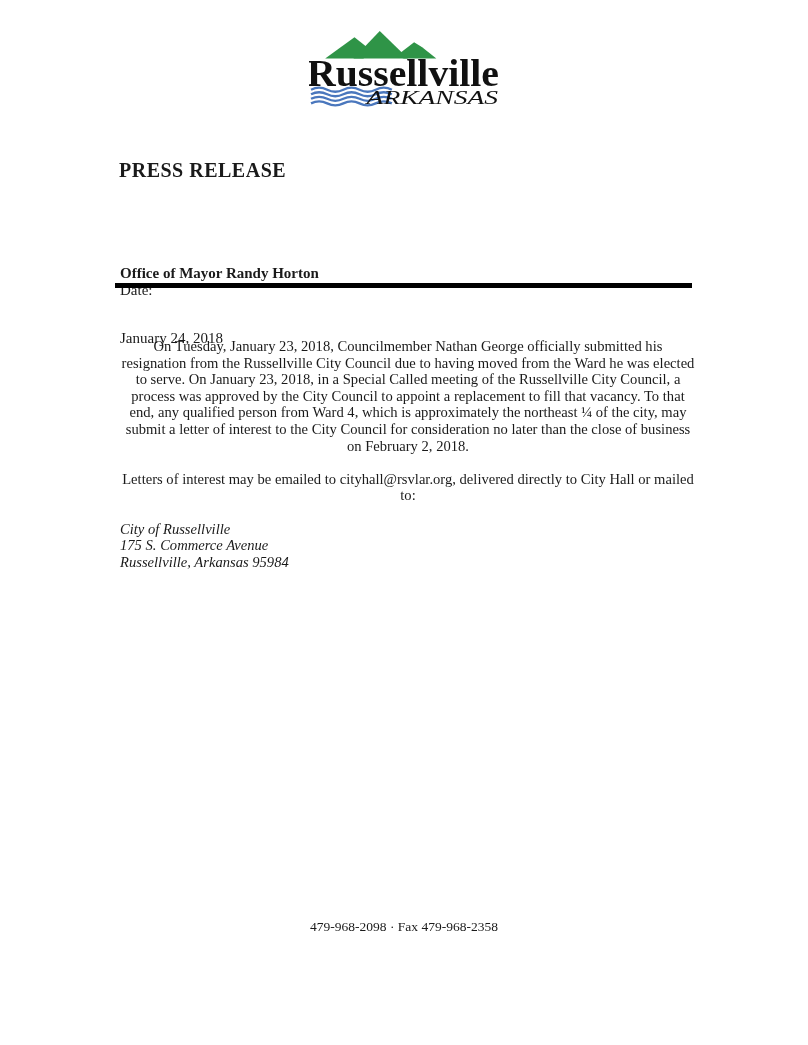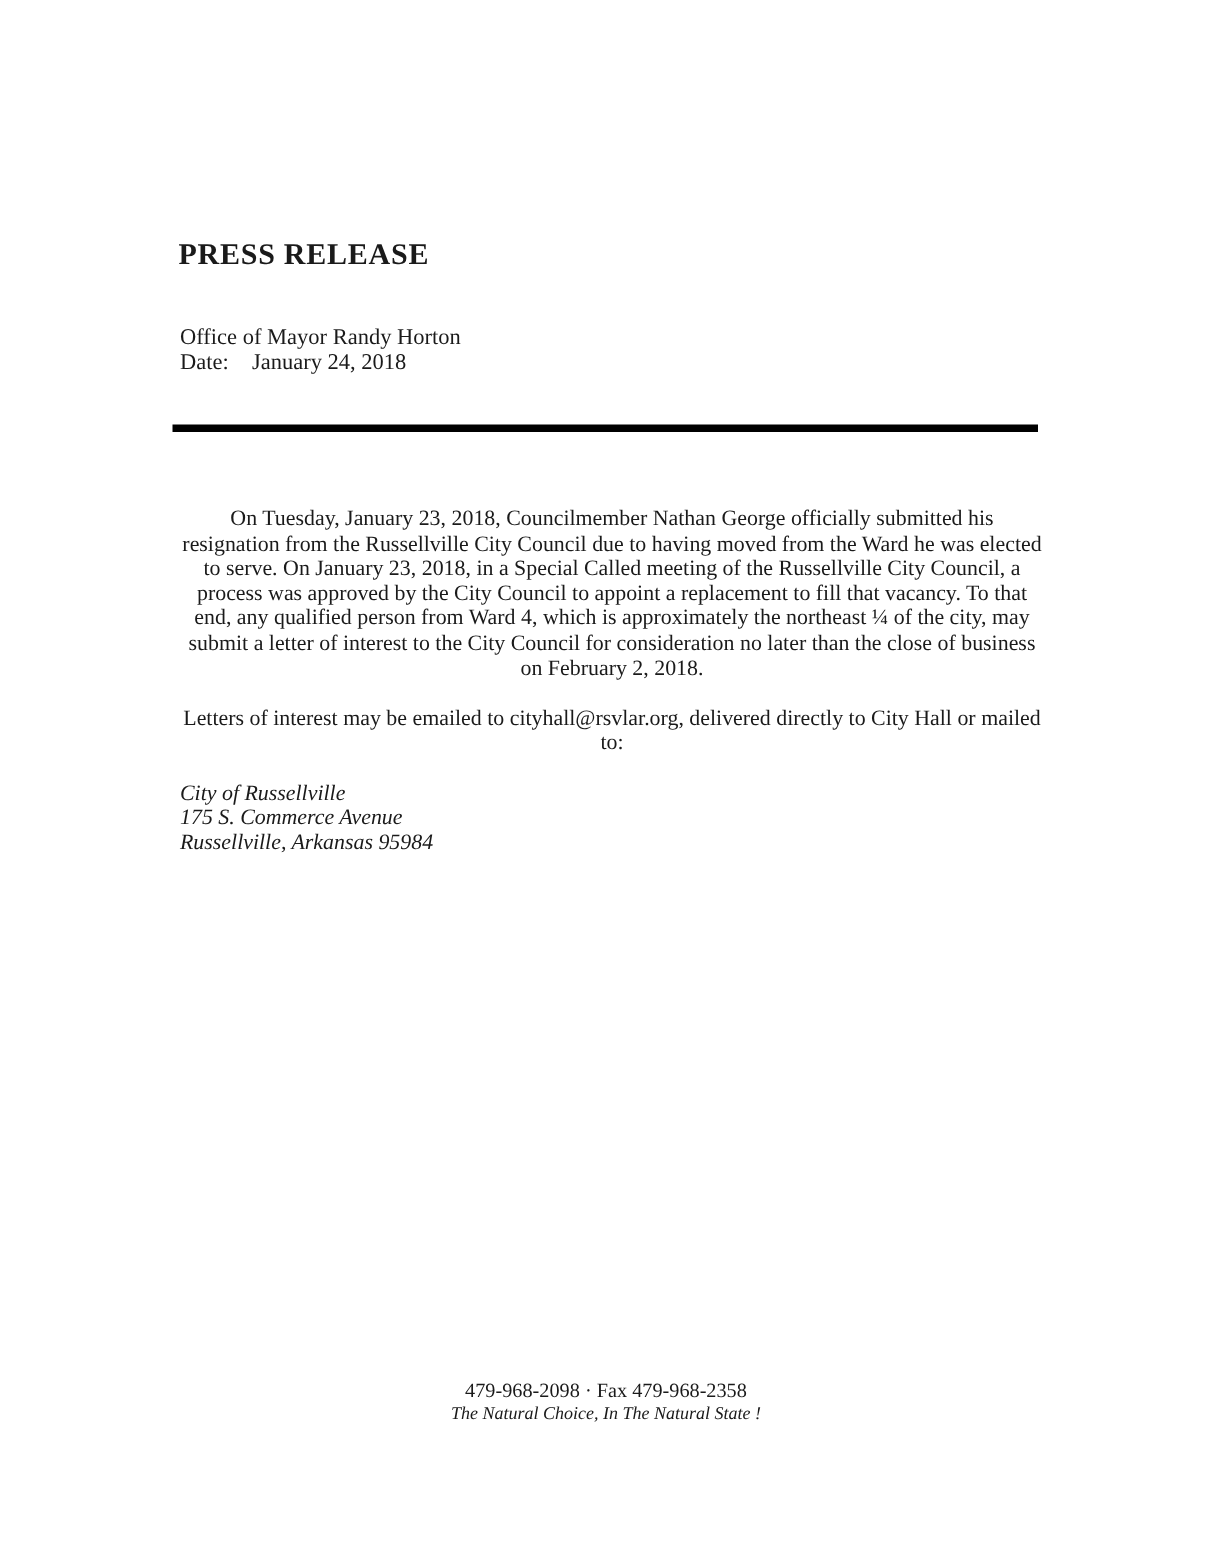--- a/index.html
+++ b/index.html
@@ -36,22 +36,22 @@
   }
 
   
   .meta {
     position: absolute;
     left: 120px;
     top: 217px;
     font-size: 15px;
     line-height: 17px;
   }
-  .meta-office { font-weight: normal; }
-  .meta-row { display: flex; }
+  .meta-office { font-weight: bold; margin-top: 48px; }
+  .meta-row { display: flex; flex-direction: column; }
   .meta-label { width: 48px; flex: 0 0 48px; }
 
   
   .rule {
     position: absolute;
     left: 115px;
     top: 283px;
     width: 577px;
     height: 5px;
     background: #000000;
@@ -83,20 +83,37 @@
   .footer-tagline {
     font-style: italic;
     font-size: 12px;
   }
 </style>
 </head>
 <body>
 
 <div class="page">
 
+  <div class="logo">
+    <svg viewBox="0 0 188 76" width="190" height="77" xmlns="http://www.w3.org/2000/svg">
+      <g fill="#2f9447">
+        <path d="M16,28 L45,7 L60,19 L54,28 Z"></path>
+        <path d="M44,28 L70,1 L98,28 Z"></path>
+        <path d="M86,26 L104,12 L112,17 L126,28 L94,28 Z"></path>
+      </g>
+      <text x="-2" y="55" font-family="'Liberation Serif',serif" font-weight="bold" font-size="38" fill="#111111" textLength="190" lengthAdjust="spacingAndGlyphs">Russellville</text>
+      <g stroke="#4a77bd" stroke-width="2.3" fill="none">
+        <path d="M2,59 q8,-4 16,0 t16,0 t16,0 t16,0 t16,0"></path>
+        <path d="M2,63.5 q8,-4 16,0 t16,0 t16,0 t16,0 t16,0"></path>
+        <path d="M2,68 q8,-4 16,0 t16,0 t16,0 t16,0 t16,0"></path>
+        <path d="M2,72.5 q8,-4 16,0 t16,0 t16,0 t16,0 t16,0"></path>
+      </g>
+      <text x="57" y="73" font-family="'Liberation Serif',serif" font-style="italic" font-size="19" fill="#111111" textLength="130" lengthAdjust="spacingAndGlyphs">ARKANSAS</text>
+    </svg>
+  </div>
 
   <h1 class="press-title">PRESS RELEASE</h1>
 
   <div class="meta">
     <div class="meta-office">Office of Mayor Randy Horton</div>
     <div class="meta-row">
       <span class="meta-label">Date:</span>
       <span class="meta-value">January 24, 2018</span>
     </div>
   </div>
@@ -108,16 +125,15 @@
     <p>Letters of interest may be emailed to cityhall@rsvlar.org, delivered directly to City Hall or mailed to:</p>
     <div class="address-block">
       <div class="address-line">City of Russellville</div>
       <div class="address-line">175 S. Commerce Avenue</div>
       <div class="address-line">Russellville, Arkansas 95984</div>
     </div>
   </div>
 
   <div class="footer">
     <div class="footer-phone">479-968-2098 · Fax 479-968-2358</div>
-    <div class="footer-tagline">The Natural Choice, In The Natural State !</div>
   </div>
 
 </div>
 
 </body></html>

